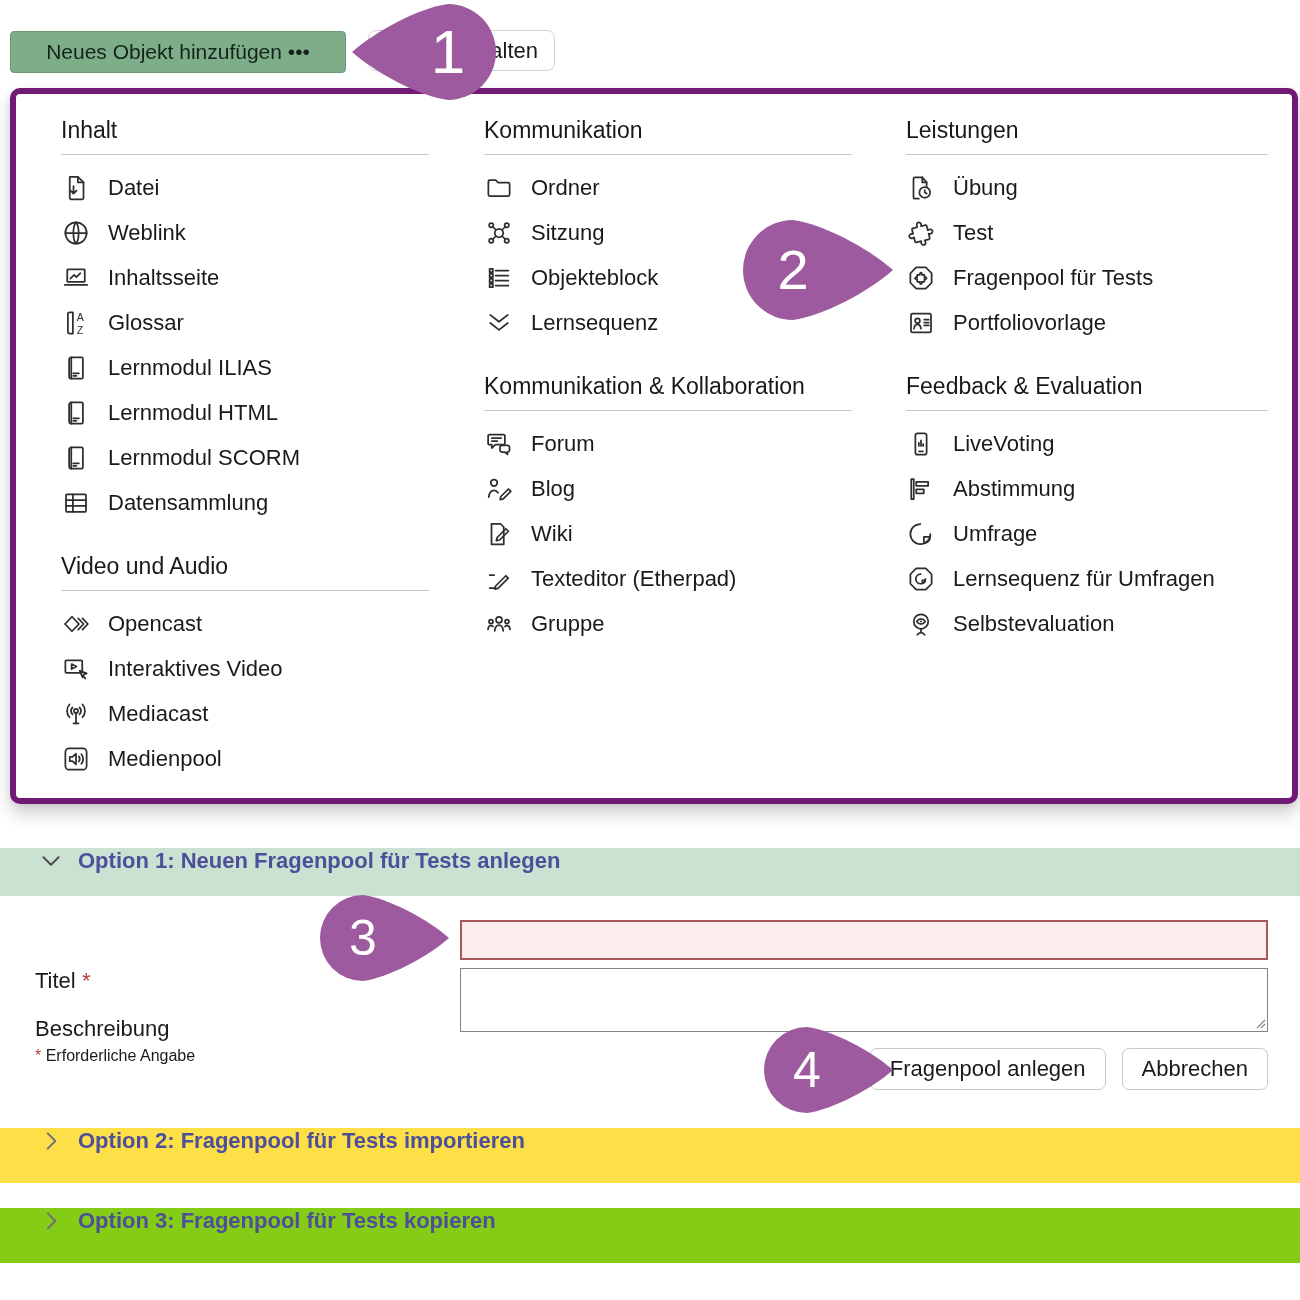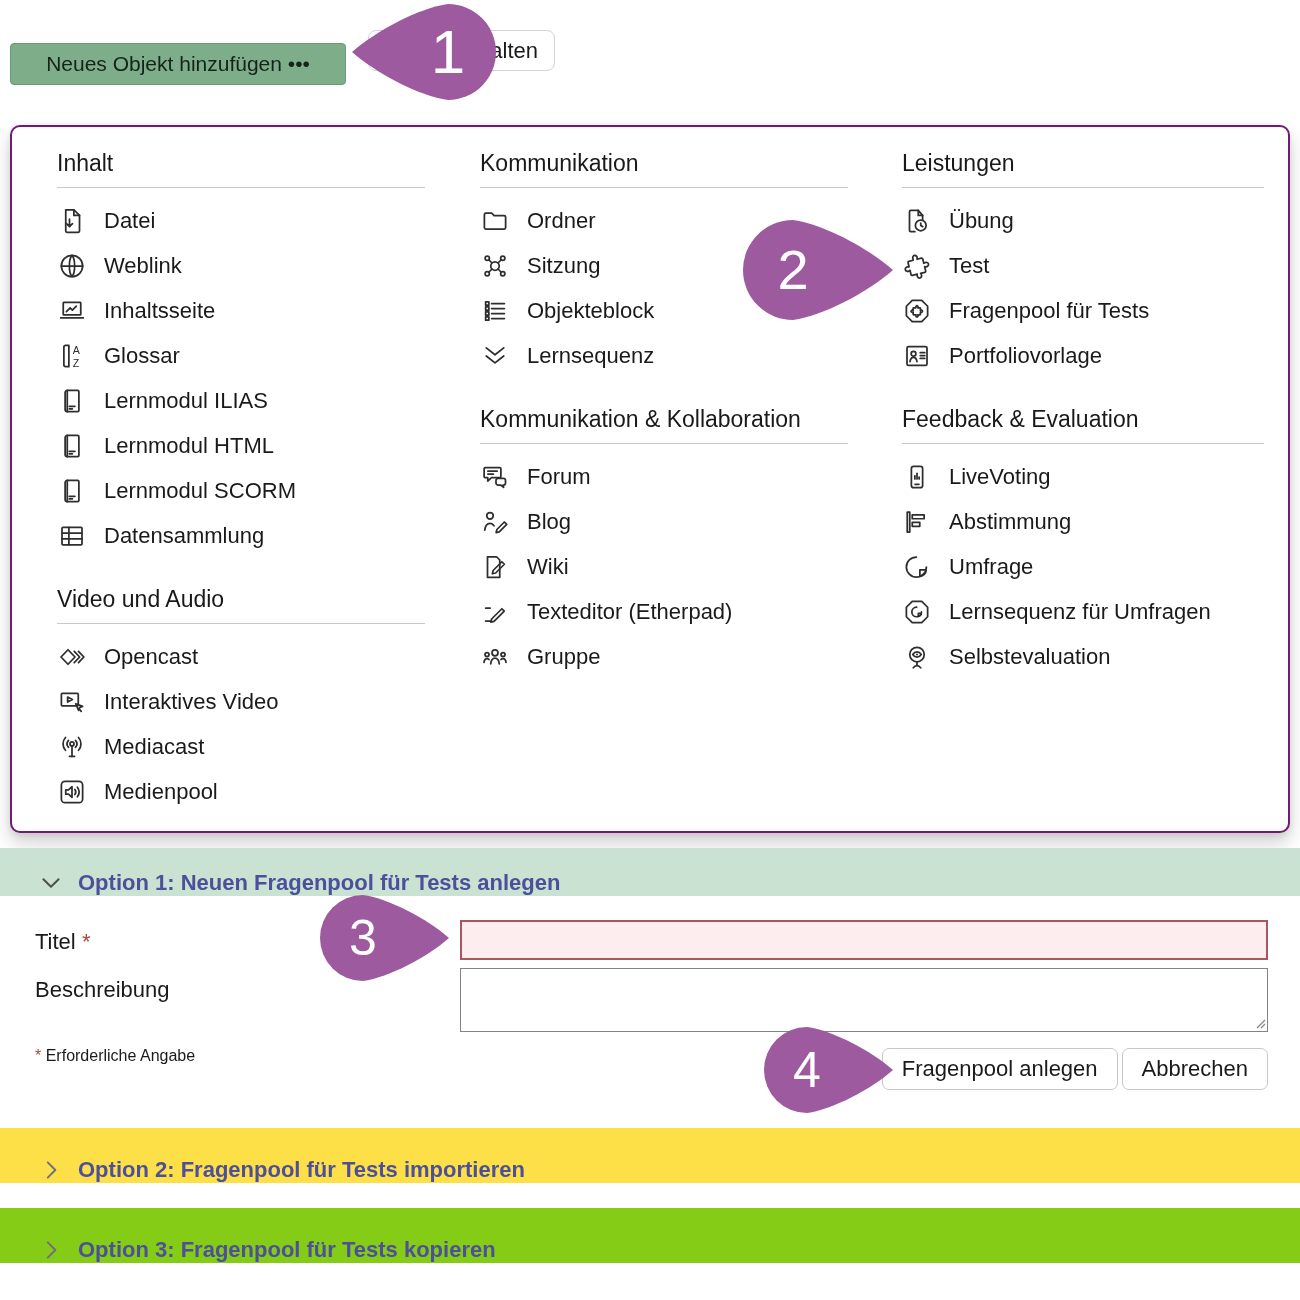--- a/index.html
+++ b/index.html
@@ -3,65 +3,65 @@
 <meta charset="utf-8">
 <style>
   html,body{margin:0;padding:0;background:#fff;}
   .stage{position:relative;width:1300px;height:1300px;background:#fff;overflow:hidden;
          font-family:"Liberation Sans",sans-serif;color:#1a1a1a;}
 
   
   .btn-green{position:absolute;left:10px;top:31px;width:336px;height:42px;
     background:#7eae89;border:1px solid #699974;border-radius:4px;
     font-family:inherit;font-size:21px;color:#14241b;cursor:pointer;
-    display:flex;align-items:center;justify-content:center;margin-top:12px;}
+    display:flex;align-items:center;justify-content:center;}
   .btn-ghost{position:absolute;left:368px;top:30px;width:187px;height:41px;
     background:#fff;border:1px solid #d5d1d9;border-radius:8px;
     font-family:inherit;font-size:22px;color:#1a1a1a;cursor:pointer;
     display:flex;align-items:center;justify-content:flex-end;padding:0 16px;box-sizing:border-box;}
 
   
   .panel{position:absolute;left:10px;top:88px;width:1276px;height:704px;background:#fff;
-    border:2px solid #701a75;border-radius:10px;
-    box-shadow:0 10px 18px rgba(0,0,0,.18),0 2px 6px rgba(0,0,0,.08);margin-top:37px;}
+    border:6px solid #701a75;border-radius:10px;
+    box-shadow:0 10px 18px rgba(0,0,0,.18),0 2px 6px rgba(0,0,0,.08);}
   .col{position:absolute;top:22px;}
   .col0{left:45px;width:368px}
   .col1{left:468px;width:368px}
   .col2{left:890px;width:362px}
   .grp + .grp{margin-top:26px}
   .grp-h{font-size:23px;color:#191919;padding-bottom:9px;border-bottom:1px solid #c9c9c9;margin-bottom:11px;}
   .grp-h .t{display:inline-block;max-width:332px;line-height:1.25;hyphens:manual;}
   .mi{display:flex;align-items:center;gap:17px;height:45px;cursor:pointer;}
   .mi-ic{width:30px;height:30px;flex:none;display:flex;}
   .mi-ic svg{width:30px;height:30px;}
   .mi-lb{font-size:22px;}
 
   
-  .acc{position:absolute;left:0;width:1300px;display:flex;align-items:flex-end;gap:14px;
+  .acc{position:absolute;left:0;width:1300px;display:flex;align-items:flex-start;gap:14px;
     padding-left:38px;box-sizing:border-box;cursor:pointer;}
   .acc-1{top:848px;height:48px;background:#c9e2d2;}
   .acc-2{top:1128px;height:55px;background:#fde047;}
   .acc-3{top:1208px;height:55px;background:#84cc16;}
   .acc-t{font-size:22px;font-weight:bold;color:#4d4f9a;}
   .chev{flex:none;}
 
   
-  .lbl{position:absolute;left:35px;font-size:22px;}
+  .lbl{position:absolute;left:35px;font-size:22px;margin-top:39px;}
   .lbl-title{top:929px;}
   .lbl-desc{top:977px;}
   .req{color:#b5413f;}
   .inp-title{position:absolute;left:460px;top:920px;width:808px;height:40px;
     background:#fdedef;border:2px solid #a9575f;box-sizing:border-box;
     font-family:inherit;font-size:20px;padding:0 10px;}
   .ta-wrap{position:absolute;left:460px;top:968px;width:808px;height:64px;}
   .ta-wrap textarea{width:100%;height:100%;border:1px solid #828282;background:#fff;
     resize:none;box-sizing:border-box;font-family:inherit;font-size:20px;padding:4px 8px;}
   .ta-grip{position:absolute;right:2px;bottom:3px;}
   .note{position:absolute;left:35px;top:1047px;font-size:16px;}
-  .fbtns{position:absolute;right:32px;top:1048px;display:flex;gap:4px;}
+  .fbtns{position:absolute;right:32px;top:1048px;display:flex;gap:16px;}
   .btn{height:42px;background:#fff;border:1px solid #c9c9c9;border-radius:7px;
     font-family:inherit;font-size:22px;color:#1a1a1a;padding:0 19px;cursor:pointer;}
 
   
   .marker{position:absolute;z-index:6;}
   .marker svg{display:block;width:100%;height:100%;}
   .marker .num{position:absolute;top:50%;transform:translate(-50%,-50%);
     color:#fff;line-height:1;font-weight:normal;}
   .m1{left:352px;top:4px;width:144px;height:96px;}
   .m1 .num{left:96px;font-size:62px;}

